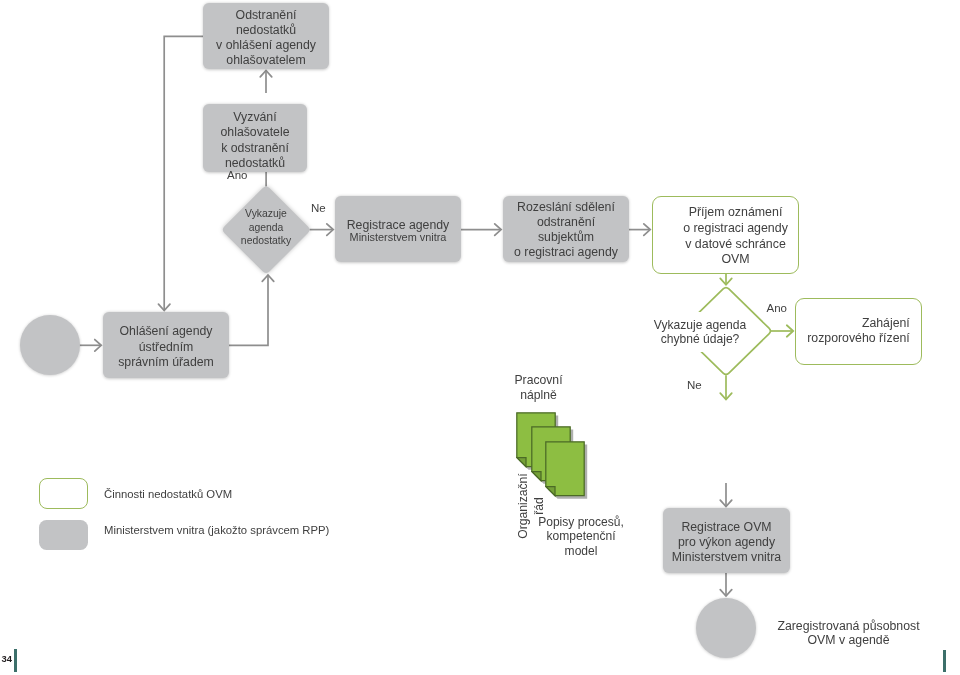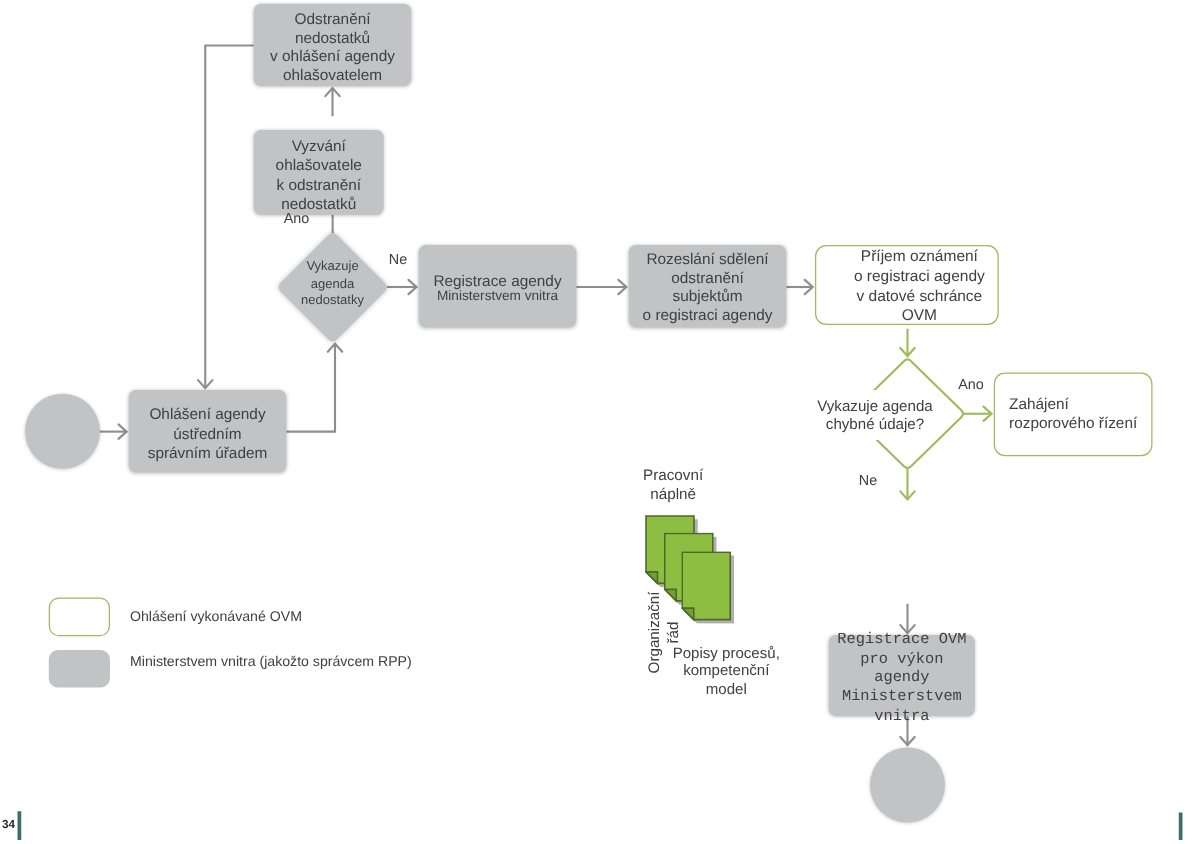--- a/index.html
+++ b/index.html
@@ -100,34 +100,34 @@
       </div>
     </div>
   <div class="node gray" style="left:503px;top:196px;width:126px;height:66px;">
       <div class="txt" style="font-size:12.3px;line-height:15.1px;text-align:center;margin-top:2px;">
         <div>Rozeslání sdělení</div>
         <div>odstranění</div>
         <div>subjektům</div>
         <div>o registraci agendy</div>
       </div>
     </div>
-  <div class="node greenbox" style="left:652px;top:196px;width:147px;height:64px;padding-left:20px;">
+  <div class="node greenbox" style="left:652px;top:196px;width:147px;height:78px;padding-left:20px;">
       <div class="txt" style="font-size:12.4px;line-height:15.8px;text-align:center;margin-top:3.1px;">
         <div>Příjem oznámení</div>
         <div>o registraci agendy</div>
         <div>v datové schránce OVM</div>
       </div>
     </div>
   <div class="node greenbox" style="left:795px;top:297.5px;width:127px;height:67.5px;">
-      <div class="txt" style="font-size:12.3px;line-height:15.5px;text-align:left;margin-top:0;">
+      <div class="txt" style="font-size:12.3px;line-height:15.5px;text-align:right;margin-top:0;">
         <div>Zahájení</div>
         <div>rozporového řízení</div>
       </div>
     </div>
-  <div class="node gray" style="left:663px;top:508px;width:117px;height:65px;font-family:Liberation Mono, monospace;">
+  <div class="node gray" style="left:663px;top:508px;width:127px;height:65px;">
       <div class="txt" style="font-size:12.3px;line-height:15.3px;text-align:center;margin-top:4.4px;">
         <div>Registrace OVM</div>
         <div>pro výkon agendy</div>
         <div>Ministerstvem vnitra</div>
       </div>
     </div>
   <div class="node gray" style="left:103px;top:312px;width:126px;height:66px;">
       <div class="txt" style="font-size:12.3px;line-height:15.1px;text-align:center;margin-top:4.1px;">
         <div>Ohlášení agendy</div>
         <div>ústředním</div>
@@ -184,23 +184,27 @@
           <path d="M 0.8 45.5 L 10.0 45.5 L 10.0 54.7 Z" fill="#74a037" stroke="#4b6a26" stroke-width="1.25" stroke-linejoin="miter"></path>
         </g>
       </svg></div>
   <div class="rot" style="left:490px;top:499px;width:66.5px;text-align:center;font-size:12.15px;line-height:14px;transform:rotate(-90deg);">Organizační</div>
   <div class="rot" style="left:517.5px;top:499px;width:41px;text-align:center;font-size:12.15px;line-height:14px;transform:rotate(-90deg);">řád</div>
   <div class="lbl" style="left:531px;top:514.5px;width:100px;text-align:center;font-size:12.06px;line-height:14.5px;">
       <div>Popisy procesů,</div>
       <div>kompetenční</div>
       <div>model</div>
     </div>
+  <div class="lbl" style="left:776px;top:618.5px;width:145px;text-align:center;font-size:12.3px;line-height:14.5px;">
+      <div>Zaregistrovaná působnost</div>
+      <div>OVM v agendě</div>
+    </div>
   <div style="position:absolute;left:0;top:0;">
     <div style="position:absolute;left:38.75px;top:477.9px;width:49.2px;height:31.6px;border:1.6px solid #9dbb5c;border-radius:8px;background:#fff;"></div>
-    <div style="position:absolute;left:104px;top:486.5px;font-size:11.3px;line-height:14px;white-space:nowrap;">Ohlášení vykonávané OVM</div>
+    <div style="position:absolute;left:104px;top:486.5px;font-size:11.3px;line-height:14px;white-space:nowrap;">Činnosti nedostatků OVM</div>
     <div style="position:absolute;left:38.75px;top:519.8px;width:49.2px;height:30.4px;border-radius:7.5px;background:#c2c3c5;"></div>
     <div style="position:absolute;left:104px;top:523px;font-size:11.3px;line-height:14px;white-space:nowrap;">
         <div>Ministerstvem vnitra (jakožto správcem RPP)</div>
       </div>
   </div>
   <div class="pageno" style="left:1.5px;top:653px;">34</div>
   <div class="bar" style="left:14.3px;top:649.2px;width:2.8px;height:22.5px;"></div>
   <div class="bar" style="left:943.4px;top:649.6px;width:2.8px;height:22px;"></div>
   <div class="pageno" style="left:948.8px;top:689px;">35</div>
 </div>

